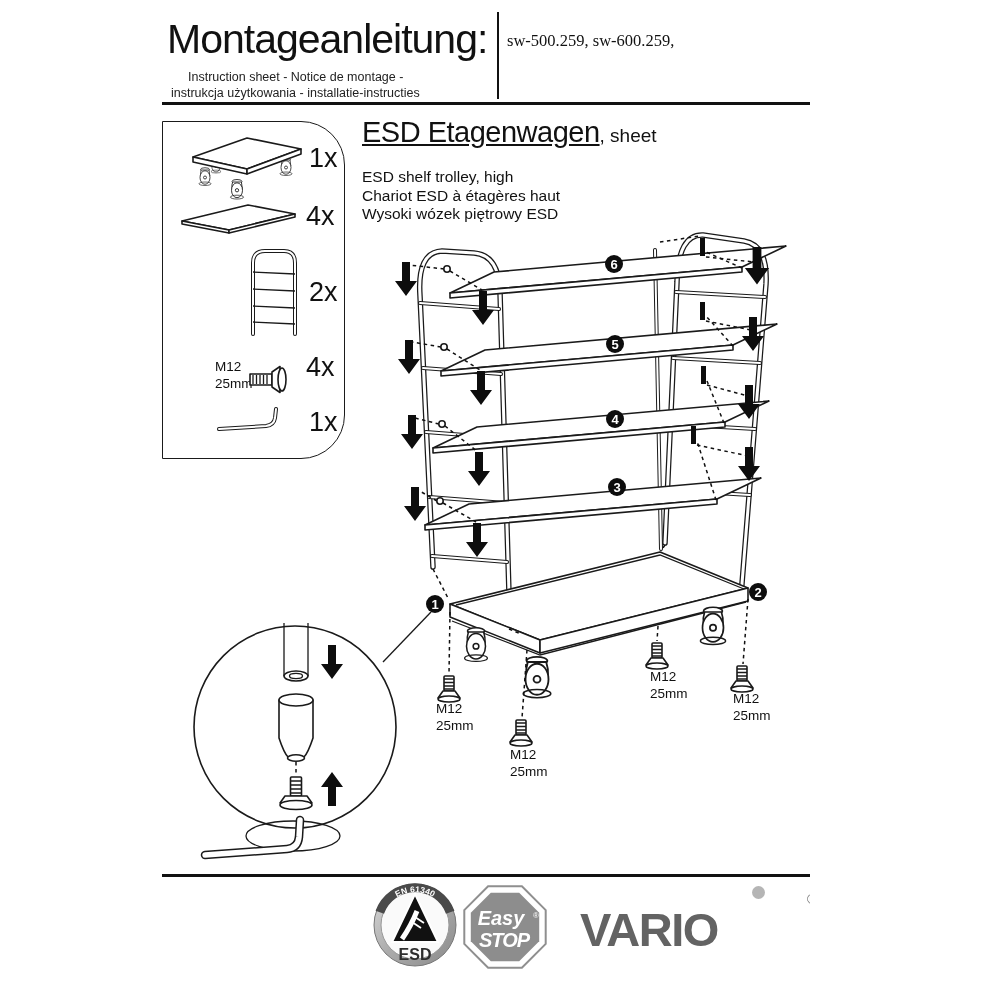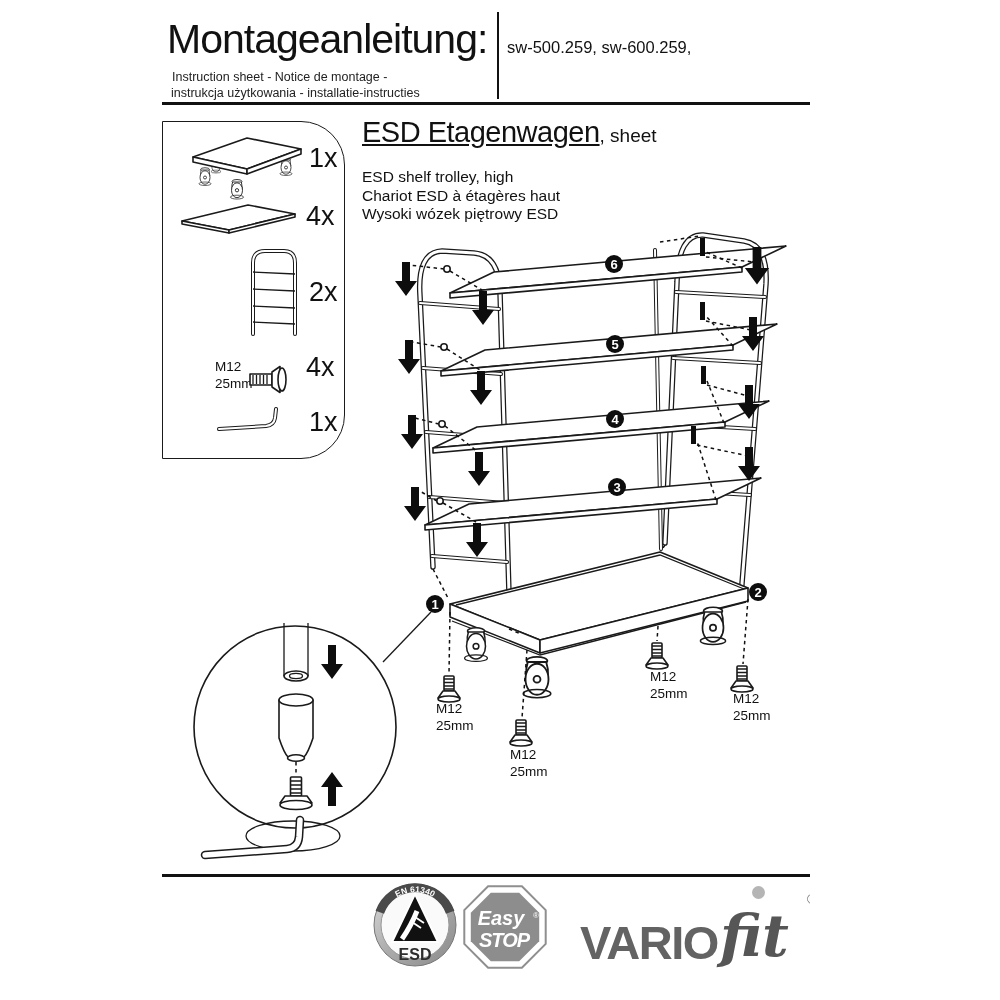--- a/index.html
+++ b/index.html
@@ -41,24 +41,24 @@
   .v-dot{position:absolute;left:172px;top:2px;width:13px;height:13px;border-radius:50%;background:#b5b5b5;}
   .v-reg{position:absolute;left:227px;top:8px;font-size:13px;color:#6b6b6b;}
   .brand-row{position:absolute;left:0;top:18px;display:flex;align-items:flex-end;}
 </style>
 </head>
 <body>
 
 <div id="page">
 
   <div class="abs h-title" style="left:167px;top:16px;">Montageanleitung:</div>
-  <div class="abs h-sub" style="left:172px;top:70px;">Instruction sheet - Notice de montage -</div>
+  <div class="abs h-sub" style="left:188px;top:70px;">Instruction sheet - Notice de montage -</div>
   <div class="abs h-sub" style="left:171px;top:86px;">instrukcja użytkowania - installatie-instructies</div>
   <div class="abs vline" style="left:497px;top:12px;height:87px;"></div>
-  <div class="abs h-codes" style="left:507px;top:36px;">
+  <div class="abs h-codes" style="left:507px;top:30px;font-family:Liberation Serif, serif;">
     <div>sw-500.259, sw-600.259,</div>
   </div>
   <div class="abs hline" style="left:162px;top:102px;width:675px;"></div>
 
   <div class="abs" style="left:362px;top:116px;">
     <div>
       <span class="t-main">ESD Etagenwagen</span><span class="t-suffix">, sheet</span>
     </div>
     <div class="t-sub" style="margin-top:19px;">ESD shelf trolley, high</div>
     <div class="t-sub">Chariot ESD à étagères haut</div>
@@ -291,19 +291,18 @@
   </div>
   <div class="abs mtext" style="left:733px;top:690px;">
     <div>M12</div>
     <div>25mm</div>
   </div>
 
   <div class="abs hline" style="left:162px;top:874px;width:675px;"></div>
   <div class="abs" id="brand">
     <div class="brand-row">
       <span class="v-bold">VARIO</span>
-      <span class="v-it">fit</span>
     </div>
     <span class="v-dot"></span>
     <span class="v-reg">®</span>
   </div>
 
 </div>
 
 </body></html>

